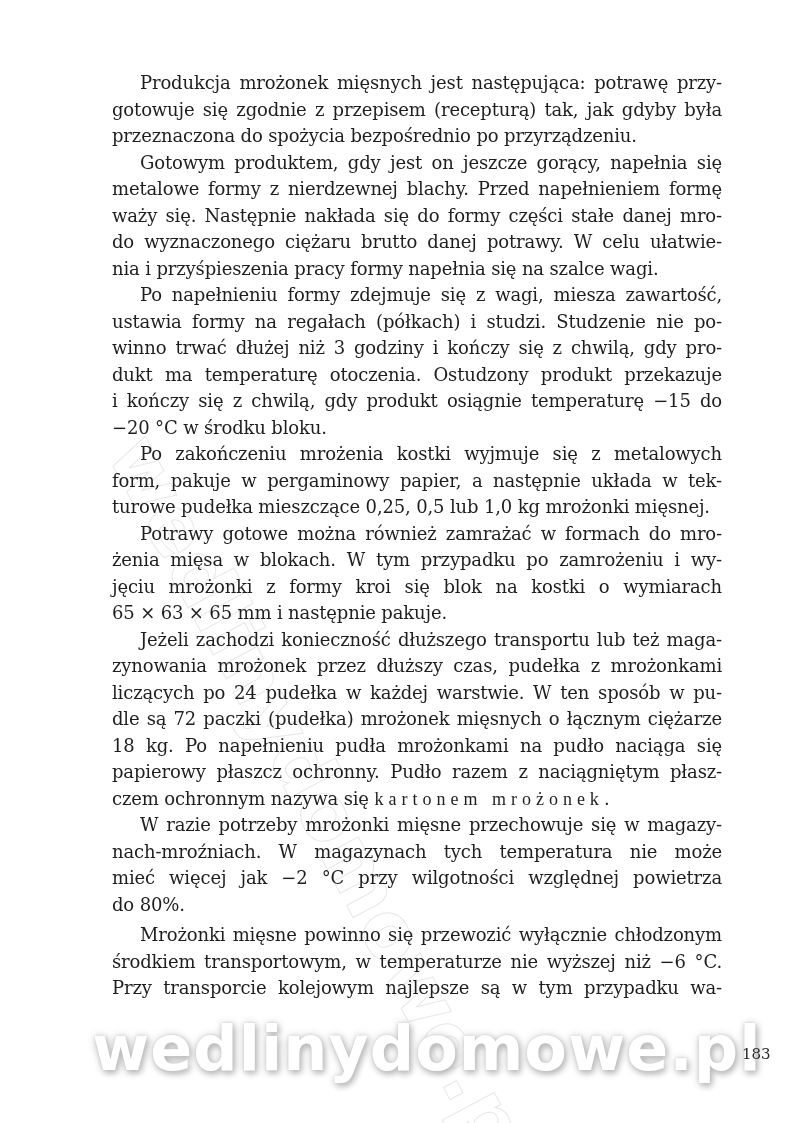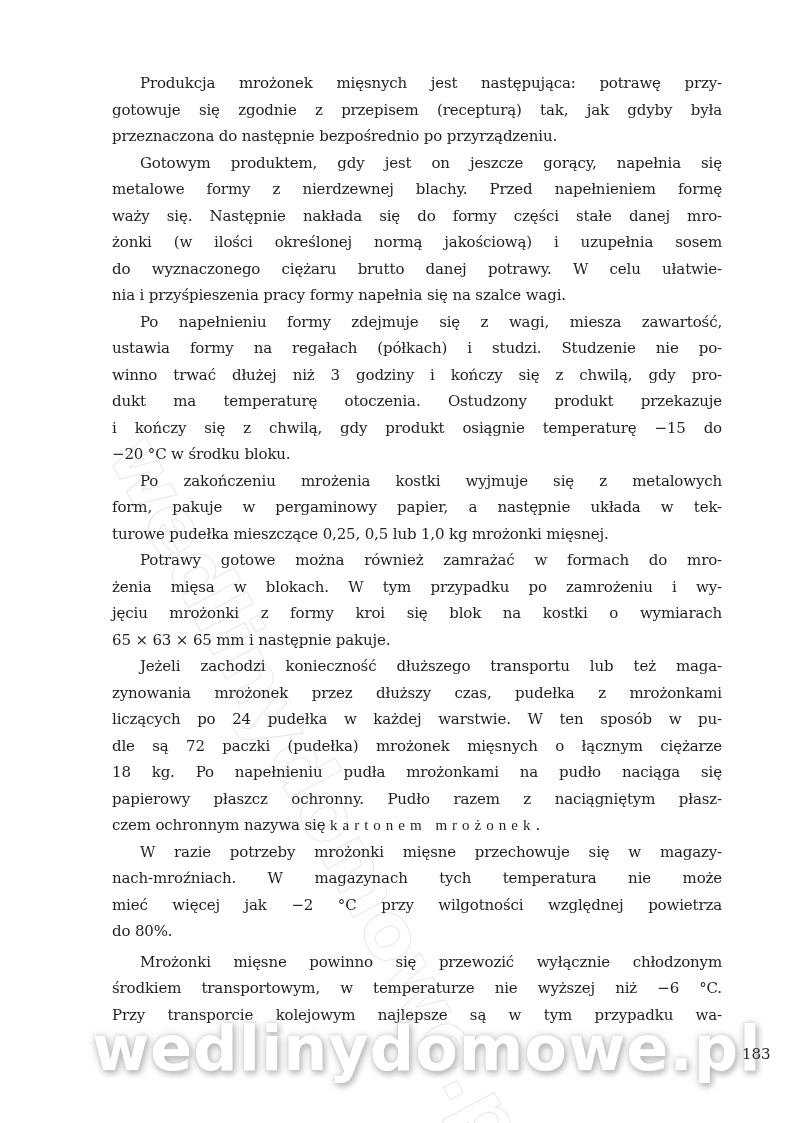--- a/index.html
+++ b/index.html
@@ -25,21 +25,21 @@
     .text-block {
       position: absolute;
       left: 112px;
       top: 70px;
       width: 610px;
     }
     .line {
       display: block;
       height: 26.5px;
       line-height: 26.5px;
-      font-size: 15px;
+      font-size: 18px;
       white-space: nowrap;
       text-align: justify;
       text-align-last: justify;
       letter-spacing: -0.15px;
     }
     .line.indent {
       padding-left: 28px;
     }
     .line.last {
       text-align-last: left;
@@ -93,28 +93,27 @@
 
 <div class="page">
 
   <div class="watermark-diagonal">wedlinydomowe.pl</div>
 
   <div class="text-block">
 
     <div>
       <span class="line indent">Produkcja mrożonek mięsnych jest następująca: potrawę przy-</span>
       <span class="line">gotowuje się zgodnie z przepisem (recepturą) tak, jak gdyby była</span>
-      <span class="line last">przeznaczona do następnie bezpośrednio po przyrządzeniu.</span>
+      <span class="line last">przeznaczona do spożycia bezpośrednio po przyrządzeniu.</span>
     </div>
 
     <div>
       <span class="line indent">Gotowym produktem, gdy jest on jeszcze gorący, napełnia się</span>
       <span class="line">metalowe formy z nierdzewnej blachy. Przed napełnieniem formę</span>
       <span class="line">waży się. Następnie nakłada się do formy części stałe danej mro-</span>
-      <span class="line">żonki (w ilości określonej normą jakościową) i uzupełnia sosem</span>
       <span class="line">do wyznaczonego ciężaru brutto danej potrawy. W celu ułatwie-</span>
       <span class="line last">nia i przyśpieszenia pracy formy napełnia się na szalce wagi.</span>
     </div>
 
     <div>
       <span class="line indent">Po napełnieniu formy zdejmuje się z wagi, miesza zawartość,</span>
       <span class="line">ustawia formy na regałach (półkach) i studzi. Studzenie nie po-</span>
       <span class="line">winno trwać dłużej niż 3 godziny i kończy się z chwilą, gdy pro-</span>
       <span class="line">dukt ma temperaturę otoczenia. Ostudzony produkt przekazuje</span>
       <span class="line">i kończy się z chwilą, gdy produkt osiągnie temperaturę −15 do</span>

